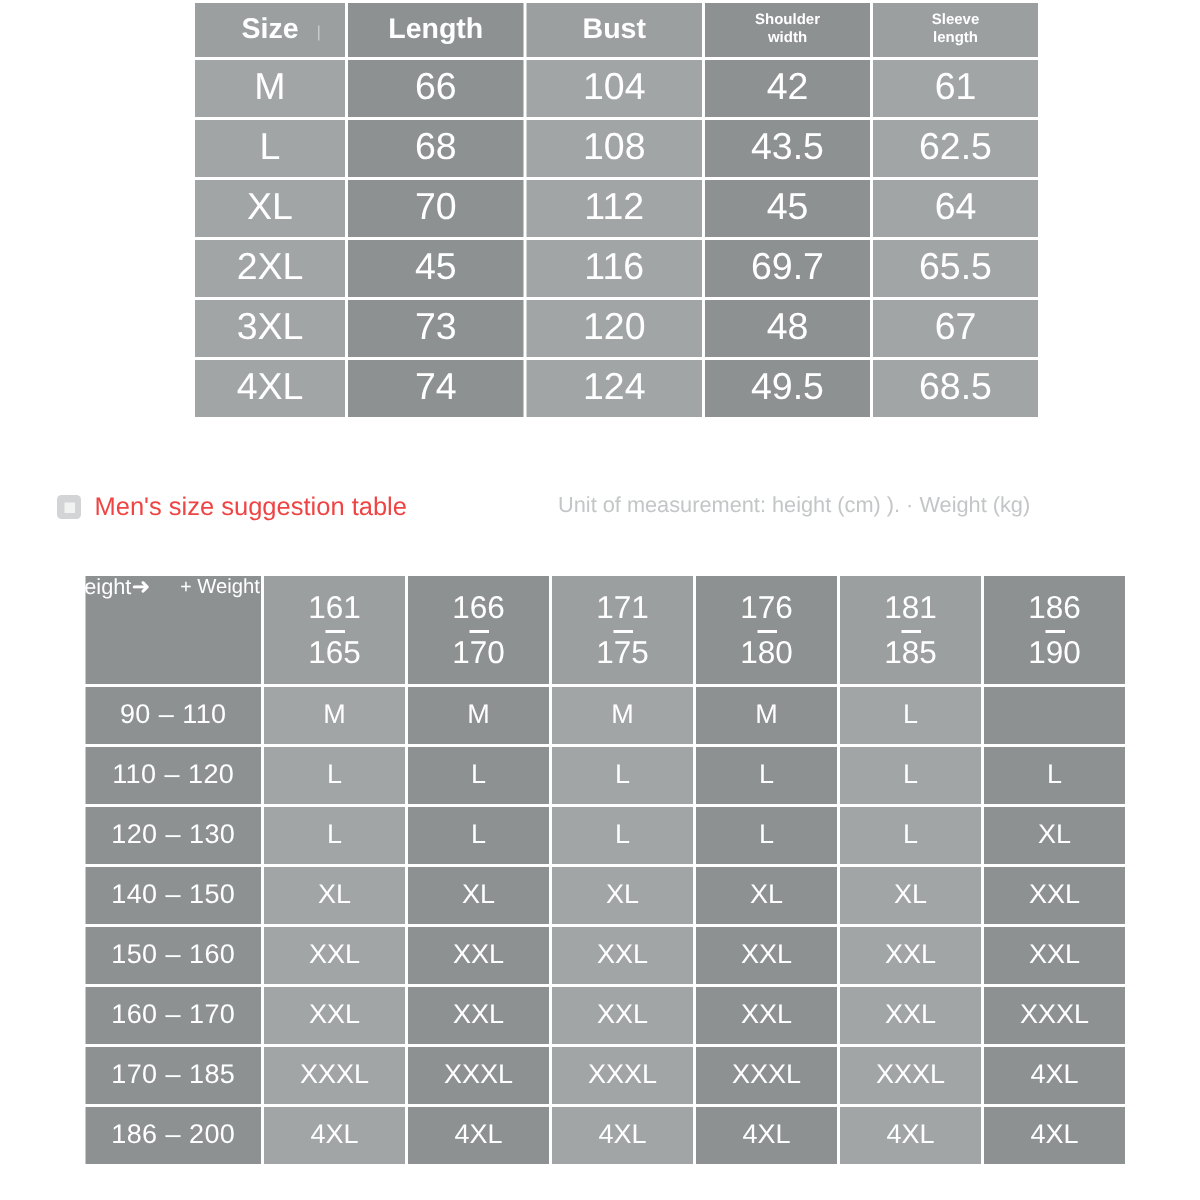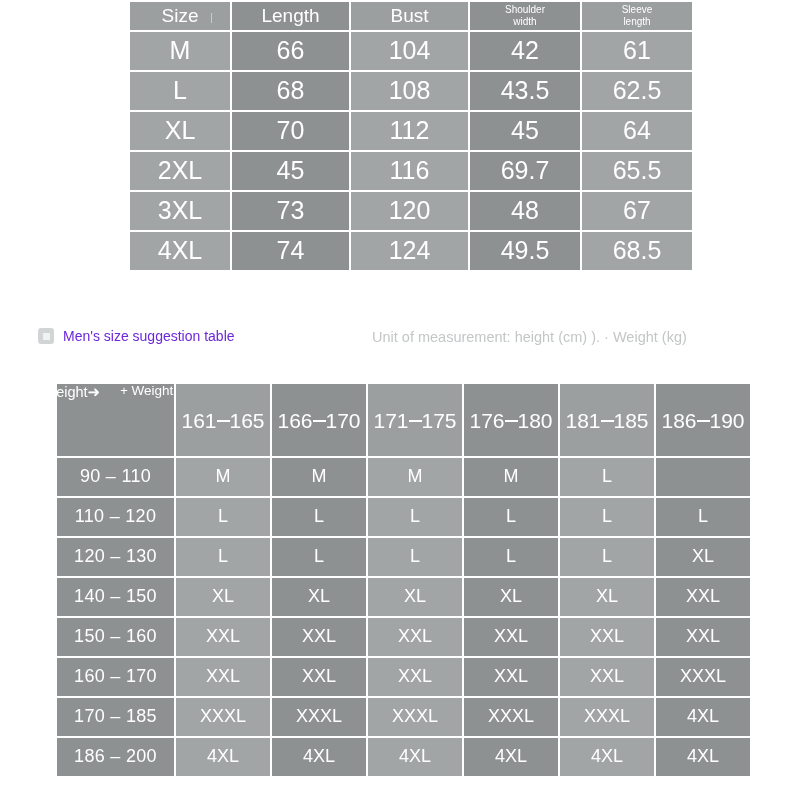--- a/index.html
+++ b/index.html
@@ -37,21 +37,21 @@
     font-weight: 400;
     line-height: 1.1;
   }
   .grid td.dark { background: #8d9192; }
   .grid td.light { background: #a1a5a6; }
   .grid td.head { background: #9b9fa0; }
   .grid td.head.dark { background: #8d9192; }
 
   
   #t1 td { height: 38px; font-size: 25px; }
-  #t1 tr.hdr td { height: 28px; font-size: 19px; font-weight: 400; }
+  #t1 tr.hdr td { height: 36px; font-size: 19px; font-weight: 700; }
   #t1 tr.hdr td.two-line { font-size: 10px; line-height: 1.25; }
   #t1 col.c0 { width: 100px; }
   #t1 col.c1 { width: 117px; }
   #t1 col.c2 { width: 117px; }
   #t1 col.c3 { width: 110px; }
   #t1 col.c4 { width: 110px; }
 
   .size-head-inner { position: relative; display: inline-block; }
   .size-tick {
     position: absolute;
@@ -76,22 +76,22 @@
     background: #d2d4d5;
     display: inline-flex; align-items: center; justify-content: center;
     flex: none;
   }
   .sq-icon i {
     display: block;
     width: 7px; height: 7px;
     background: #f1f2f2;
   }
   #sugg-label {
-    font-size: 14px;
-    color: #6d28d9;
+    font-size: 17px;
+    color: #ef4444;
     white-space: nowrap;
   }
   #unit-note {
     position: absolute; left: 372px; top: 1px;
     font-size: 14.5px;
     color: #c3c6c7;
     white-space: nowrap;
   }
 
   
@@ -125,21 +125,21 @@
     text-align: center;
     font-size: 13.5px;
     padding-left: 20px;
     white-space: nowrap;
   }
   .arrow-glyph { font-size: 15px; }
   .plus-glyph { font-size: 13px; }
 
   .range2 {
     display: flex;
-    flex-direction: row;
+    flex-direction: column;
     align-items: center;
     justify-content: center;
     line-height: 1.0;
   }
   .range2 .rv { font-size: 21px; }
   .range2 .bar {
     width: 13px; height: 2px;
     background: #ffffff;
     margin: 4px 0 3px 0;
   }

